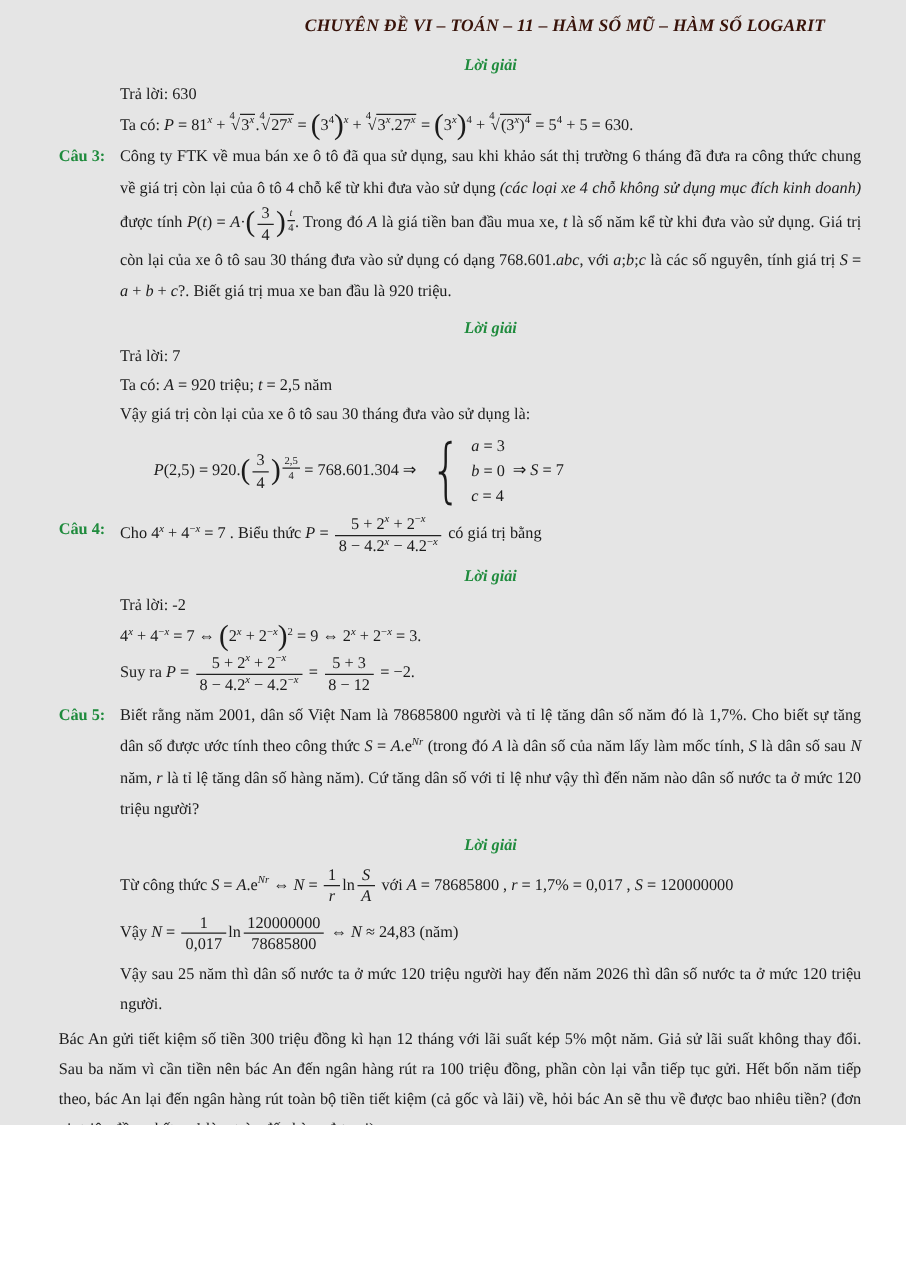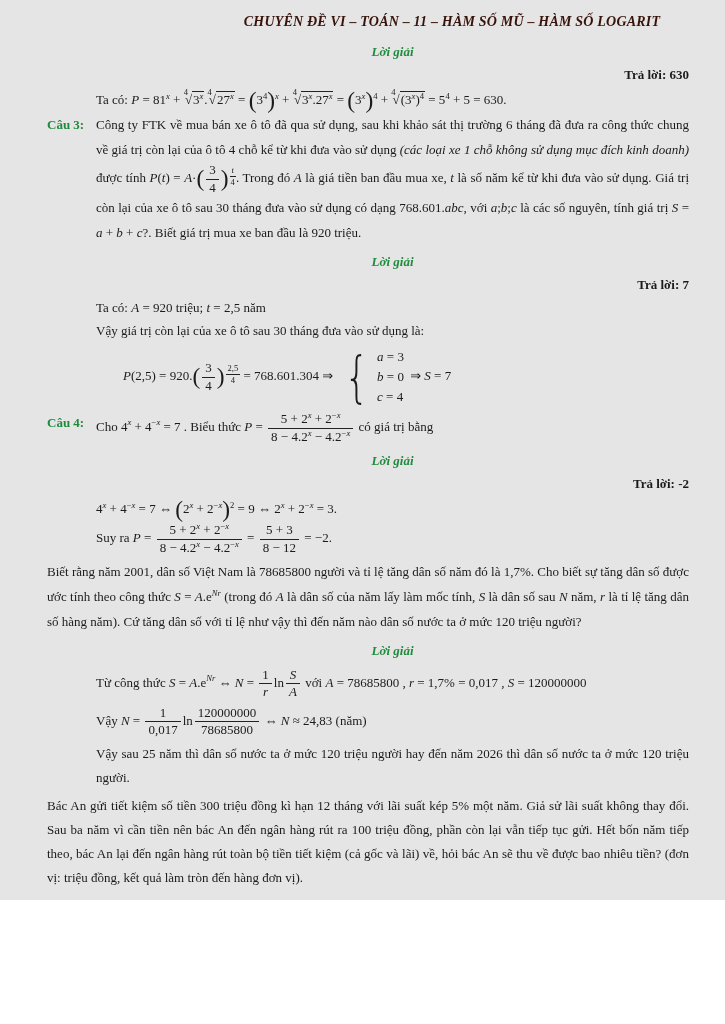--- a/index.html
+++ b/index.html
@@ -5,21 +5,21 @@
   html,body { margin:0; padding:0; background:#ffffff; }
   body { width:725px; height:1024px; font-family:"Liberation Serif", serif; color:#1b1b1b; }
   .page { position:relative; width:725px; height:900px; background:#e5e5e5; overflow:hidden; }
   .content { padding:12px 36px 0 47px; font-size:13px; }
 
   .title { text-align:center; margin-left:168px; font-weight:bold; font-style:italic;
            font-size:14px; color:#38130a; letter-spacing:0.2px; line-height:20px; }
 
   .lg { text-align:center; margin-left:49px; color:#1f8b3d; font-weight:bold; font-style:italic;
         line-height:23px; margin-top:4px; }
-  .ans { margin-left:49px; font-weight:bold; line-height:23px;text-align:right; }
+  .ans { margin-left:49px; font-weight:normal; line-height:23px; }
   .ind { margin-left:49px; }
   .ind2 { margin-left:76px; }
   .fline { line-height:1.35; margin-top:5px; margin-bottom:3px; }
 
   .q { display:flex; margin-top:4px; }
   .ql { flex:0 0 49px; color:#1f8b3d; font-weight:bold; line-height:24.6px; }
   .qt { flex:1; text-align:justify; line-height:1.92; }
   .qt-tight { line-height:1.86; }
 
   
@@ -59,21 +59,21 @@
   <div class="content">
 
     <div class="title">CHUYÊN ĐỀ VI – TOÁN – 11 – HÀM SỐ MŨ – HÀM SỐ LOGARIT</div>
 
     <div class="lg" style="margin-top:8px;">Lời giải</div>
     <div class="ans">Trả lời: 630</div>
     <div class="ind fline">Ta có: <i>P</i> = 81<sup><i>x</i></sup> + <span class="rt"><sup class="ix">4</sup>√<span class="vin">3<sup><i>x</i></sup></span></span>.<span class="rt"><sup class="ix">4</sup>√<span class="vin">27<sup><i>x</i></sup></span></span> = <span class="bp">(</span>3<sup>4</sup><span class="bp">)</span><sup><i>x</i></sup> + <span class="rt"><sup class="ix">4</sup>√<span class="vin">3<sup><i>x</i></sup>.27<sup><i>x</i></sup></span></span> = <span class="bp">(</span>3<sup><i>x</i></sup><span class="bp">)</span><sup>4</sup> + <span class="rt"><sup class="ix">4</sup>√<span class="vin">(3<sup><i>x</i></sup>)<sup>4</sup></span></span> = 5<sup>4</sup> + 5 = 630.</div>
 
     <div class="q">
       <div class="ql">Câu 3:</div>
-      <div class="qt">Công ty FTK về mua bán xe ô tô đã qua sử dụng, sau khi khảo sát thị trường 6 tháng đã đưa ra công thức chung về giá trị còn lại của ô tô 4 chỗ kể từ khi đưa vào sử dụng <i>(các loại xe 1 chỗ không sử dụng mục đích kinh doanh)</i> được tính <i>P</i>(<i>t</i>) = <i>A</i>·<span class="bp">(</span><span class="fr">
+      <div class="qt">Công ty FTK về mua bán xe ô tô đã qua sử dụng, sau khi khảo sát thị trường 6 tháng đã đưa ra công thức chung về giá trị còn lại của ô tô 4 chỗ kể từ khi đưa vào sử dụng <i>(các loại xe 4 chỗ không sử dụng mục đích kinh doanh)</i> được tính <i>P</i>(<i>t</i>) = <i>A</i>·<span class="bp">(</span><span class="fr">
             <span class="nu">3</span>
             <span class="de">4</span>
           </span><span class="bp">)</span><span class="sfr">
             <span class="nu"><i>t</i></span>
             <span class="de">4</span>
           </span>. Trong đó <i>A</i> là giá tiền ban đầu mua xe, <i>t</i> là số năm kể từ khi đưa vào sử dụng. Giá trị còn lại của xe ô tô sau 30 tháng đưa vào sử dụng có dạng 768.601.<i>abc</i>, với <i>a</i>;<i>b</i>;<i>c</i> là các số nguyên, tính giá trị <i>S</i> = <i>a</i> + <i>b</i> + <i>c</i>?. Biết giá trị mua xe ban đầu là 920 triệu.</div>
     </div>
 
     <div class="lg">Lời giải</div>
     <div class="ans">Trả lời: 7</div>
@@ -107,20 +107,21 @@
     <div class="ind fline">4<sup><i>x</i></sup> + 4<sup>−<i>x</i></sup> = 7 ⇔ <span class="bp">(</span>2<sup><i>x</i></sup> + 2<sup>−<i>x</i></sup><span class="bp">)</span><sup>2</sup> = 9 ⇔ 2<sup><i>x</i></sup> + 2<sup>−<i>x</i></sup> = 3.</div>
     <div class="ind fline">Suy ra <i>P</i> = <span class="fr">
           <span class="nu">5 + 2<sup><i>x</i></sup> + 2<sup>−<i>x</i></sup></span>
           <span class="de">8 − 4.2<sup><i>x</i></sup> − 4.2<sup>−<i>x</i></sup></span>
         </span> = <span class="fr">
           <span class="nu">5 + 3</span>
           <span class="de">8 − 12</span>
         </span> = −2.</div>
 
     <div class="q">
+      <div class="ql">Câu 5:</div>
       <div class="qt">Biết rằng năm 2001, dân số Việt Nam là 78685800 người và tỉ lệ tăng dân số năm đó là 1,7%. Cho biết sự tăng dân số được ước tính theo công thức <i>S</i> = <i>A</i>.e<sup><i>Nr</i></sup> (trong đó <i>A</i> là dân số của năm lấy làm mốc tính, <i>S</i> là dân số sau <i>N</i> năm, <i>r</i> là tỉ lệ tăng dân số hàng năm). Cứ tăng dân số với tỉ lệ như vậy thì đến năm nào dân số nước ta ở mức 120 triệu người?</div>
     </div>
 
     <div class="lg">Lời giải</div>
     <div class="ind fline">Từ công thức <i>S</i> = <i>A</i>.e<sup><i>Nr</i></sup> ⇔ <i>N</i> = <span class="fr">
           <span class="nu">1</span>
           <span class="de"><i>r</i></span>
         </span>ln<span class="fr">
           <span class="nu"><i>S</i></span>
           <span class="de"><i>A</i></span>

